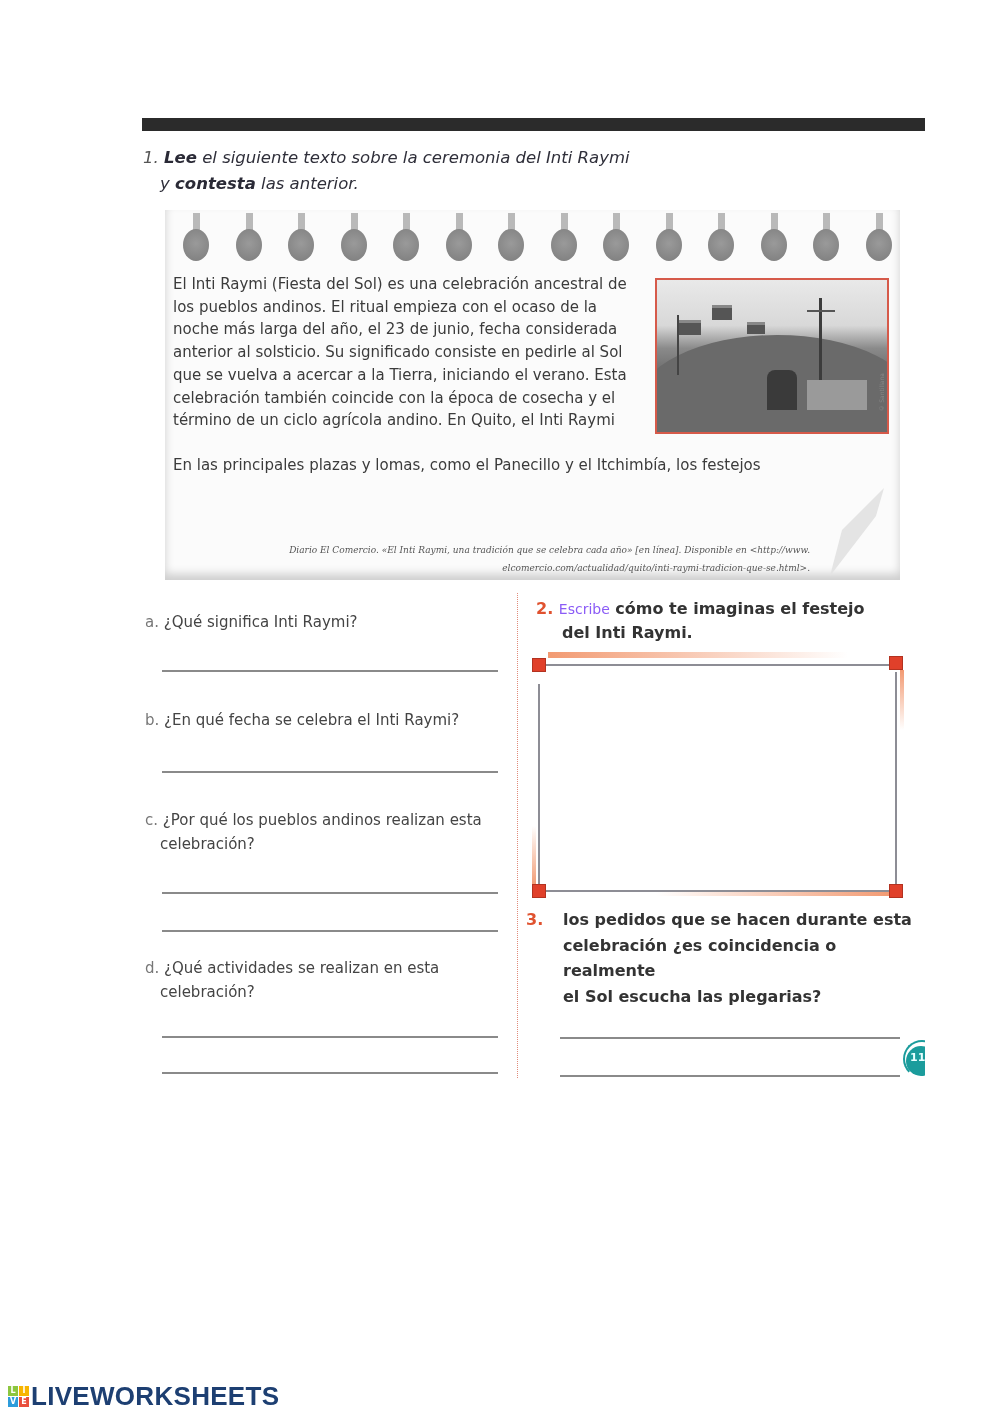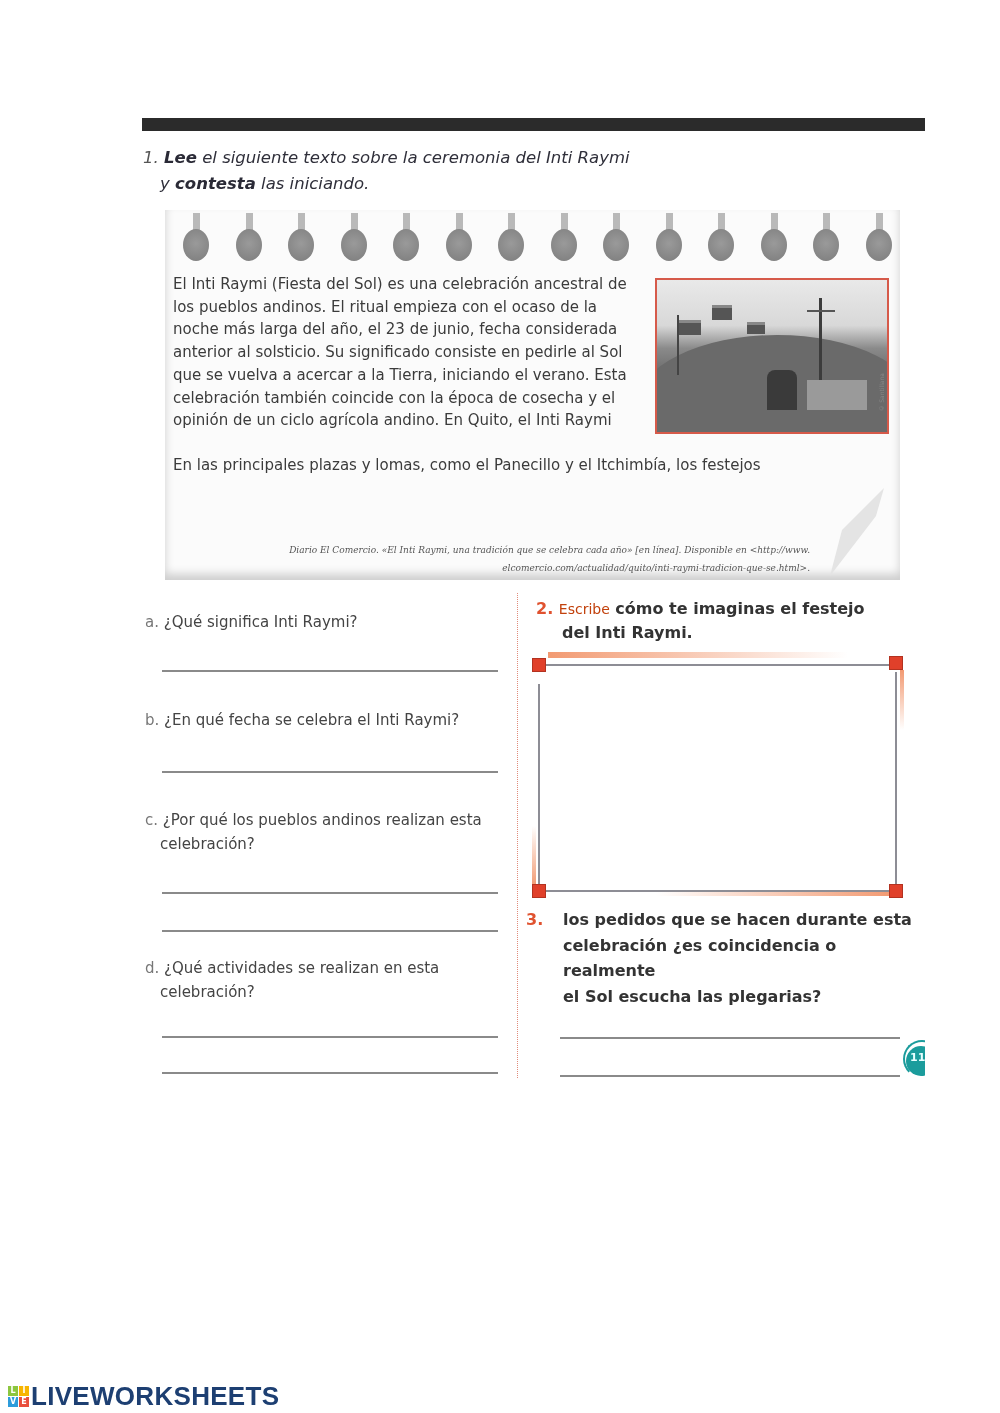--- a/index.html
+++ b/index.html
@@ -29,21 +29,21 @@
                    writing-mode:vertical-rl; transform:rotate(180deg); }
   .citation { left:215px; top:541px; width:595px; text-align:right; font-family:"DejaVu Serif", "Liberation Serif", serif;
               font-style:italic; font-size:9px; line-height:18px; color:#555; }
   .corner-curl { left:822px; top:480px; width:70px; height:100px; }
   .q { font-size:15px; line-height:24px; color:#444; }
   .q .num { color:#777; }
   .ans-line { height:2px; background:#8a8a8a; }
   .divider { left:517px; top:593px; width:0; height:485px; border-left:1.5px dotted #e08b7b; }
   .s-num { color:#e0522f; font-weight:bold; }
   .s-title { font-size:16px; line-height:24px; color:#333; font-weight:bold; }
-  .s-title .escribe { font-weight:normal; font-size:14px; color:#c2410c; }
+  .s-title .escribe { font-weight:normal; font-size:14px; color:#8b5cf6; }
   .drawbox { left:538px; top:664px; width:360px; height:228px; }
   .drawbox .edge-h { position:absolute; height:2px; background:#8d8d95; }
   .drawbox .edge-v { position:absolute; width:2px; background:#8d8d95; }
   .drawbox .corner { position:absolute; width:12px; height:12px; background:#e0402a; border:1px solid #b33220; }
   .drawbox .accent { position:absolute; background:linear-gradient(90deg, #f29a72, rgba(242,154,114,0)); }
   .q3 { left:538px; top:907px; font-size:16px; line-height:25.5px; color:#333; font-weight:bold; width:380px; }
   .page-badge { left:903px; top:1040px; width:22px; height:36px; overflow:hidden; }
   .page-badge .disc { position:absolute; left:3px; top:6px; width:30px; height:30px; border-radius:50%; background:#1b9c9c; }
   .page-badge .arc { position:absolute; left:0; top:0; width:34px; height:34px; border-radius:50%;
                      border:2px solid #1b9c9c; border-color:#1b9c9c transparent transparent #1b9c9c; }
@@ -57,21 +57,21 @@
 <body>
 
 <div class="abs topbar"></div>
 
 <div class="abs intro">
   <div>
     <span class="num">1.</span>
     <b>Lee</b><span> el siguiente texto sobre la ceremonia del Inti Raymi</span>
   </div>
   <div style="padding-left:17px">
-    <span>y </span><b>contesta</b><span> las iniciando.</span>
+    <span>y </span><b>contesta</b><span> las anterior.</span>
   </div>
 </div>
 
 <div class="abs notebook"></div>
 
 <div id="rings">
     <div class="ring" style="left: 183px;">
       <div class="stem"></div>
       <div class="bulb"></div>
     </div>
@@ -129,21 +129,21 @@
     </div>
   </div>
 
 <div class="abs article">
   <div>El Inti Raymi (Fiesta del Sol) es una celebración ancestral de</div>
   <div>los pueblos andinos. El ritual empieza con el ocaso de la</div>
   <div>noche más larga del año, el 23 de junio, fecha considerada</div>
   <div>anterior al solsticio. Su significado consiste en pedirle al Sol</div>
   <div>que se vuelva a acercar a la Tierra, iniciando el verano. Esta</div>
   <div>celebración también coincide con la época de cosecha y el</div>
-  <div>opinión de un ciclo agrícola andino. En Quito, el Inti Raymi</div>
+  <div>término de un ciclo agrícola andino. En Quito, el Inti Raymi</div>
 </div>
 <div class="abs article-cont">
   <div>En las principales plazas y lomas, como el Panecillo y el Itchimbía, los festejos</div>
 </div>
 
 <div class="abs photo" title="Celebración del Inti Raymi con banderas en una loma">
   <div class="hill"></div>
   <div class="pole" style="left:20px;top:35px;height:60px"></div>
   <div class="flag" style="left:22px;top:40px"></div>
   <div class="flag" style="left:55px;top:25px;width:20px"></div>

